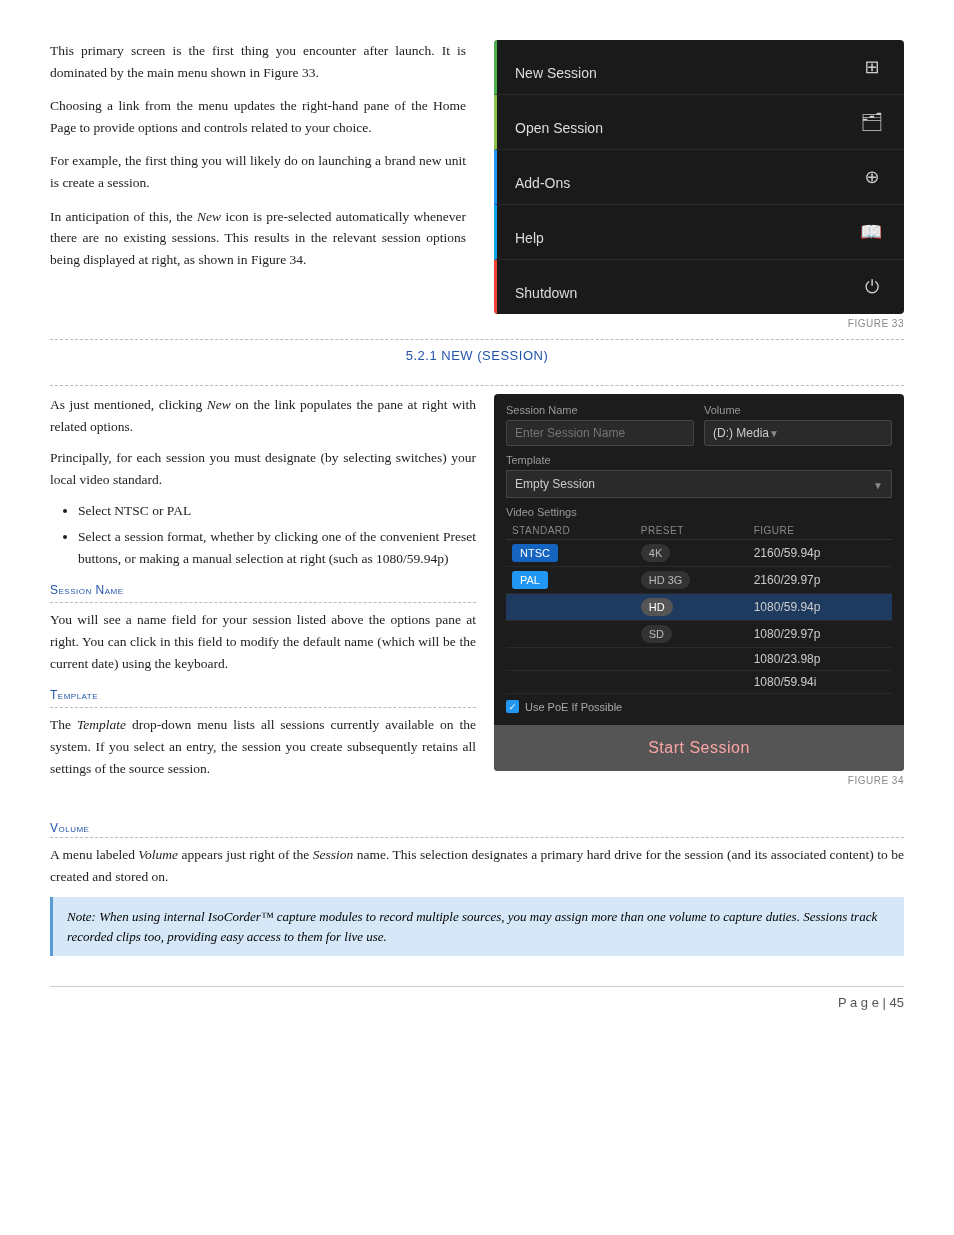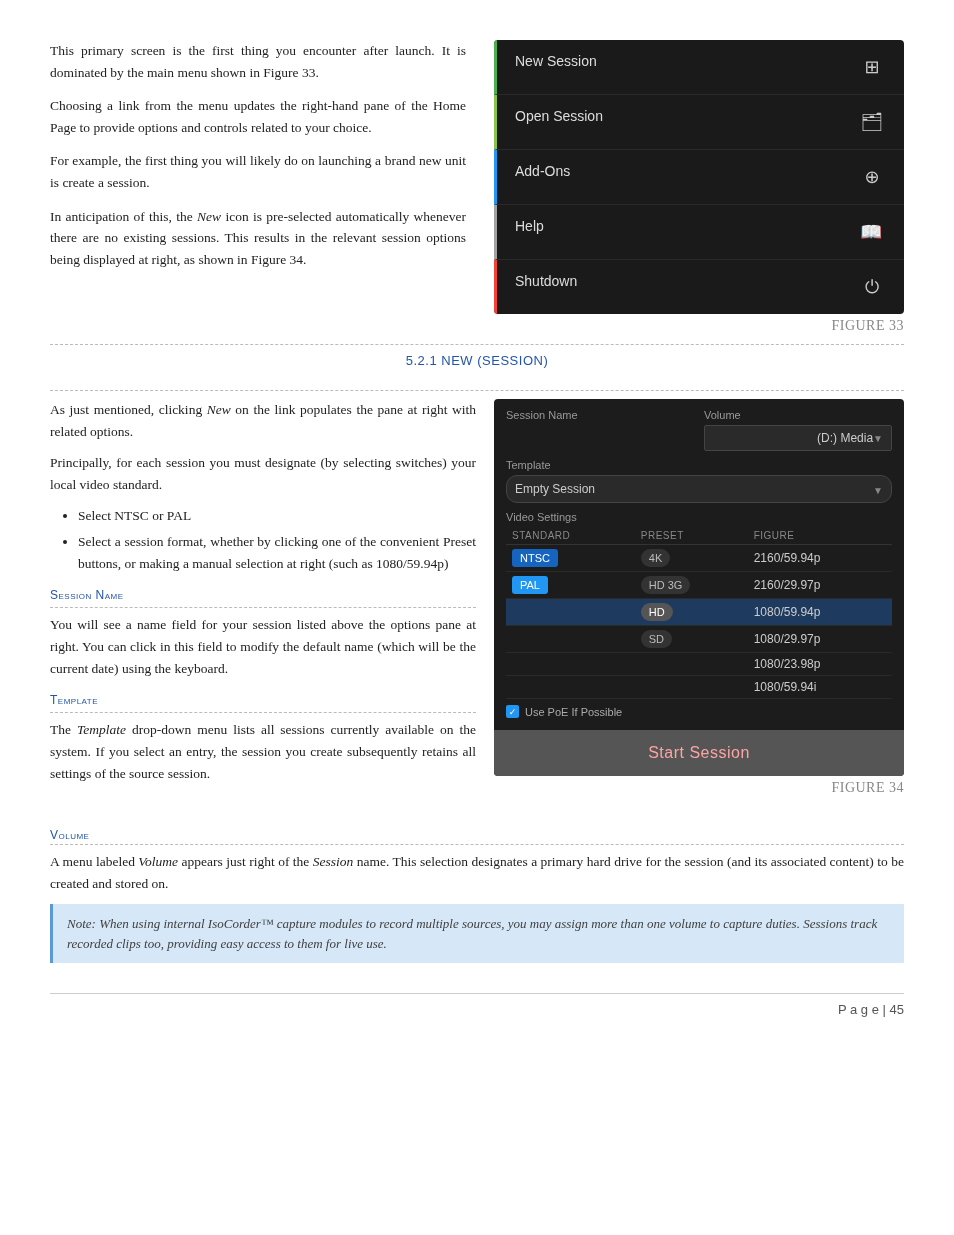--- a/index.html
+++ b/index.html
@@ -44,21 +44,21 @@
     }
     
     .menu-figure {
       background: #1a1a1a;
       width: 410px;
       border-radius: 4px;
       overflow: hidden;
     }
     .menu-item {
       display: flex;
-      align-items: flex-start;
+      align-items: flex-end;
       justify-content: space-between;
       padding: 13px 18px;
       color: #ccc;
       font-family: Arial, sans-serif;
       font-size: 14px;
       border-bottom: 1px solid #2a2a2a;
     }
     .menu-item:last-child { border-bottom: none; }
     .menu-item .item-label { color: #ddd; }
     .menu-item .item-icon {
@@ -66,25 +66,25 @@
       height: 28px;
       display: flex;
       align-items: center;
       justify-content: center;
       font-size: 18px;
     }
     
     .menu-item.new-session { border-left: 3px solid #4caf50; }
     .menu-item.open-session { border-left: 3px solid #8bc34a; }
     .menu-item.addons { border-left: 3px solid #2196f3; }
-    .menu-item.help { border-left: 3px solid #a3a3a3; }
+    .menu-item.help { border-left: 3px solid #0ea5e9; }
     .menu-item.shutdown { border-left: 3px solid #f44336; }
     .figure-caption {
-      font-family: Liberation Serif, serif;
-      font-size: 14px;
+      font-family: Liberation Sans, sans-serif;
+      font-size: 10px;
       color: #888;
       text-align: right;
       margin-top: 4px;
       letter-spacing: 0.5px;
     }
     
     .section-divider {
       border: none;
       border-top: 1px dashed #bbb;
       margin: 10px 0 8px 0;
@@ -167,36 +167,36 @@
     }
     .sf-volume-row {
       display: flex;
       align-items: center;
       background: #2a2a2a;
       border: 1px solid #444;
       border-radius: 2px;
       padding: 5px 8px;
       color: #ccc;
       font-size: 12px;
-      justify-content: flex-end;
+      justify-content: flex-start;
     }
     .sf-volume-row .arrow { color: #888; font-size: 10px; }
     .sf-template-label {
       color: #999;
       font-size: 11px;
       padding: 4px 12px 2px 12px;
     }
     .sf-template-select {
       background: #2a2a2a;
       border: 1px solid #444;
       color: #ccc;
       font-size: 12px;
       padding: 6px 8px;
       margin: 2px 12px 6px 12px;
-      border-radius: 11px;
+      border-radius: 0;
       display: flex;
       justify-content: space-between;
       align-items: flex-end;
     }
     .sf-template-select .arrow { color: #888; font-size: 10px; }
     .sf-video-settings-label {
       color: #999;
       font-size: 11px;
       padding: 2px 12px 4px 12px;
     }
@@ -289,21 +289,21 @@
       line-height: 1.6;
       text-align: justify;
       margin-bottom: 10px;
     }
     .note-box {
       background: #d6e8f7;
       border-left: 3px solid #5b9bd5;
       padding: 10px 14px;
       font-size: 13px;
       font-style: italic;
-      color: #404040;
+      color: #000000;
       line-height: 1.5;
       margin-top: 6px;
     }
     
     .page-footer {
       margin-top: 30px;
       border-top: 1px solid #ccc;
       padding-top: 8px;
       display: flex;
       justify-content: flex-end;
@@ -380,20 +380,21 @@
       <div class="subsection-title">Template</div>
       <p>The <em>Template</em> drop-down menu lists all sessions currently available on the system. If you select an entry, the session you create subsequently retains all settings of the source session.</p>
     </div>
 
     <div class="session-panel">
       <div class="session-figure">
 
         <div class="sf-header">
           <div class="sf-col">
             <div class="sf-col-label">Session Name</div>
+            <input class="sf-input" type="text" placeholder="Enter Session Name" style="">
           </div>
           <div class="sf-col">
             <div class="sf-col-label">Volume</div>
             <div class="sf-volume-row">
               <span>(D:)  Media</span>
               <span class="arrow">▼</span>
             </div>
           </div>
         </div>
 

